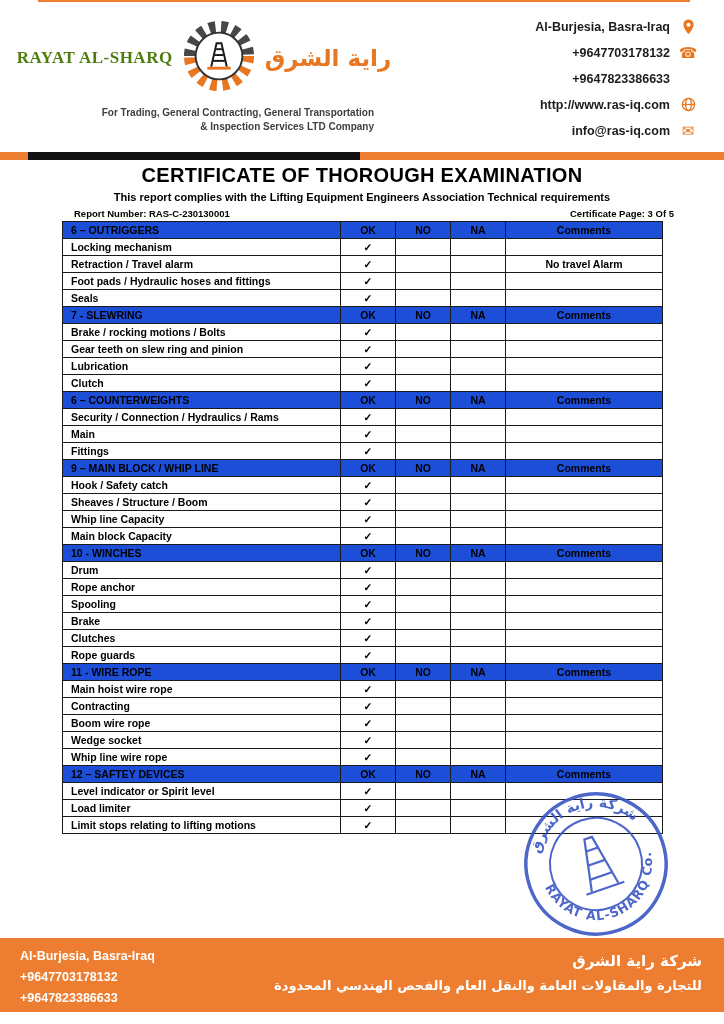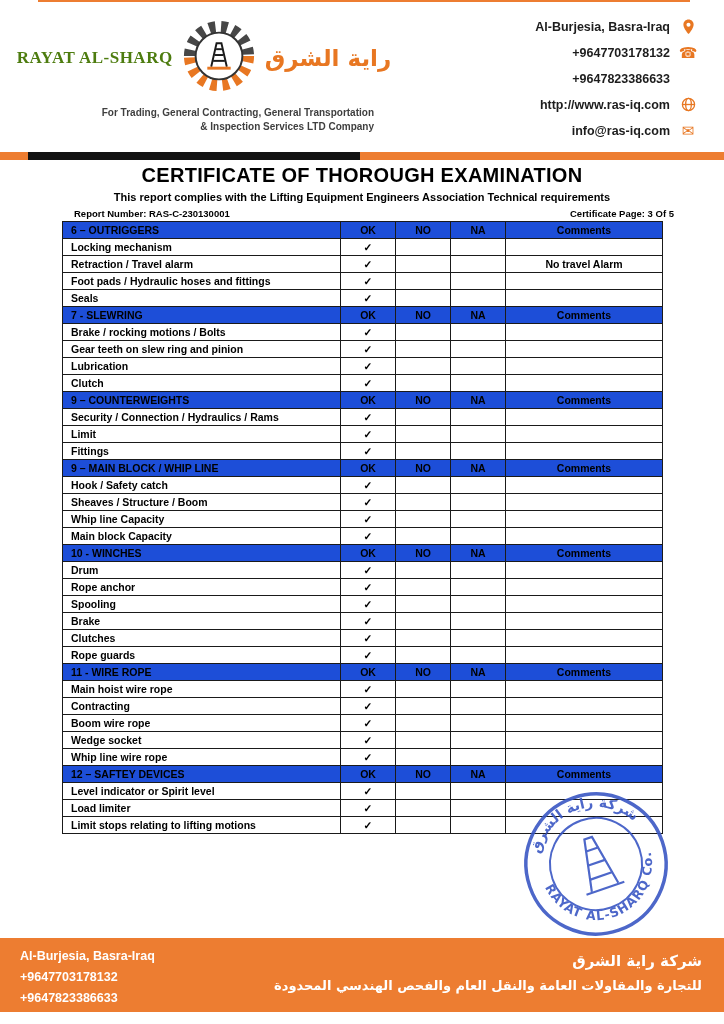--- a/index.html
+++ b/index.html
@@ -197,35 +197,35 @@
           <td class="center"></td>
         </tr>
         <tr>
           <td class="label-cell">Clutch</td>
           <td class="center">✓</td>
           <td class="center"></td>
           <td class="center"></td>
           <td class="center"></td>
         </tr>
         <tr class="section-row">
-          <td class="title-cell">9 – COUNTERWEIGHTS</td>
+          <td class="title-cell">6 – COUNTERWEIGHTS</td>
           <td class="center">OK</td>
           <td class="center">NO</td>
           <td class="center">NA</td>
           <td class="center">Comments</td>
         </tr>
         <tr>
           <td class="label-cell">Security / Connection / Hydraulics / Rams</td>
           <td class="center">✓</td>
           <td class="center"></td>
           <td class="center"></td>
           <td class="center"></td>
         </tr>
         <tr>
-          <td class="label-cell">Limit</td>
+          <td class="label-cell">Main</td>
           <td class="center">✓</td>
           <td class="center"></td>
           <td class="center"></td>
           <td class="center"></td>
         </tr>
         <tr>
           <td class="label-cell">Fittings</td>
           <td class="center">✓</td>
           <td class="center"></td>
           <td class="center"></td>

